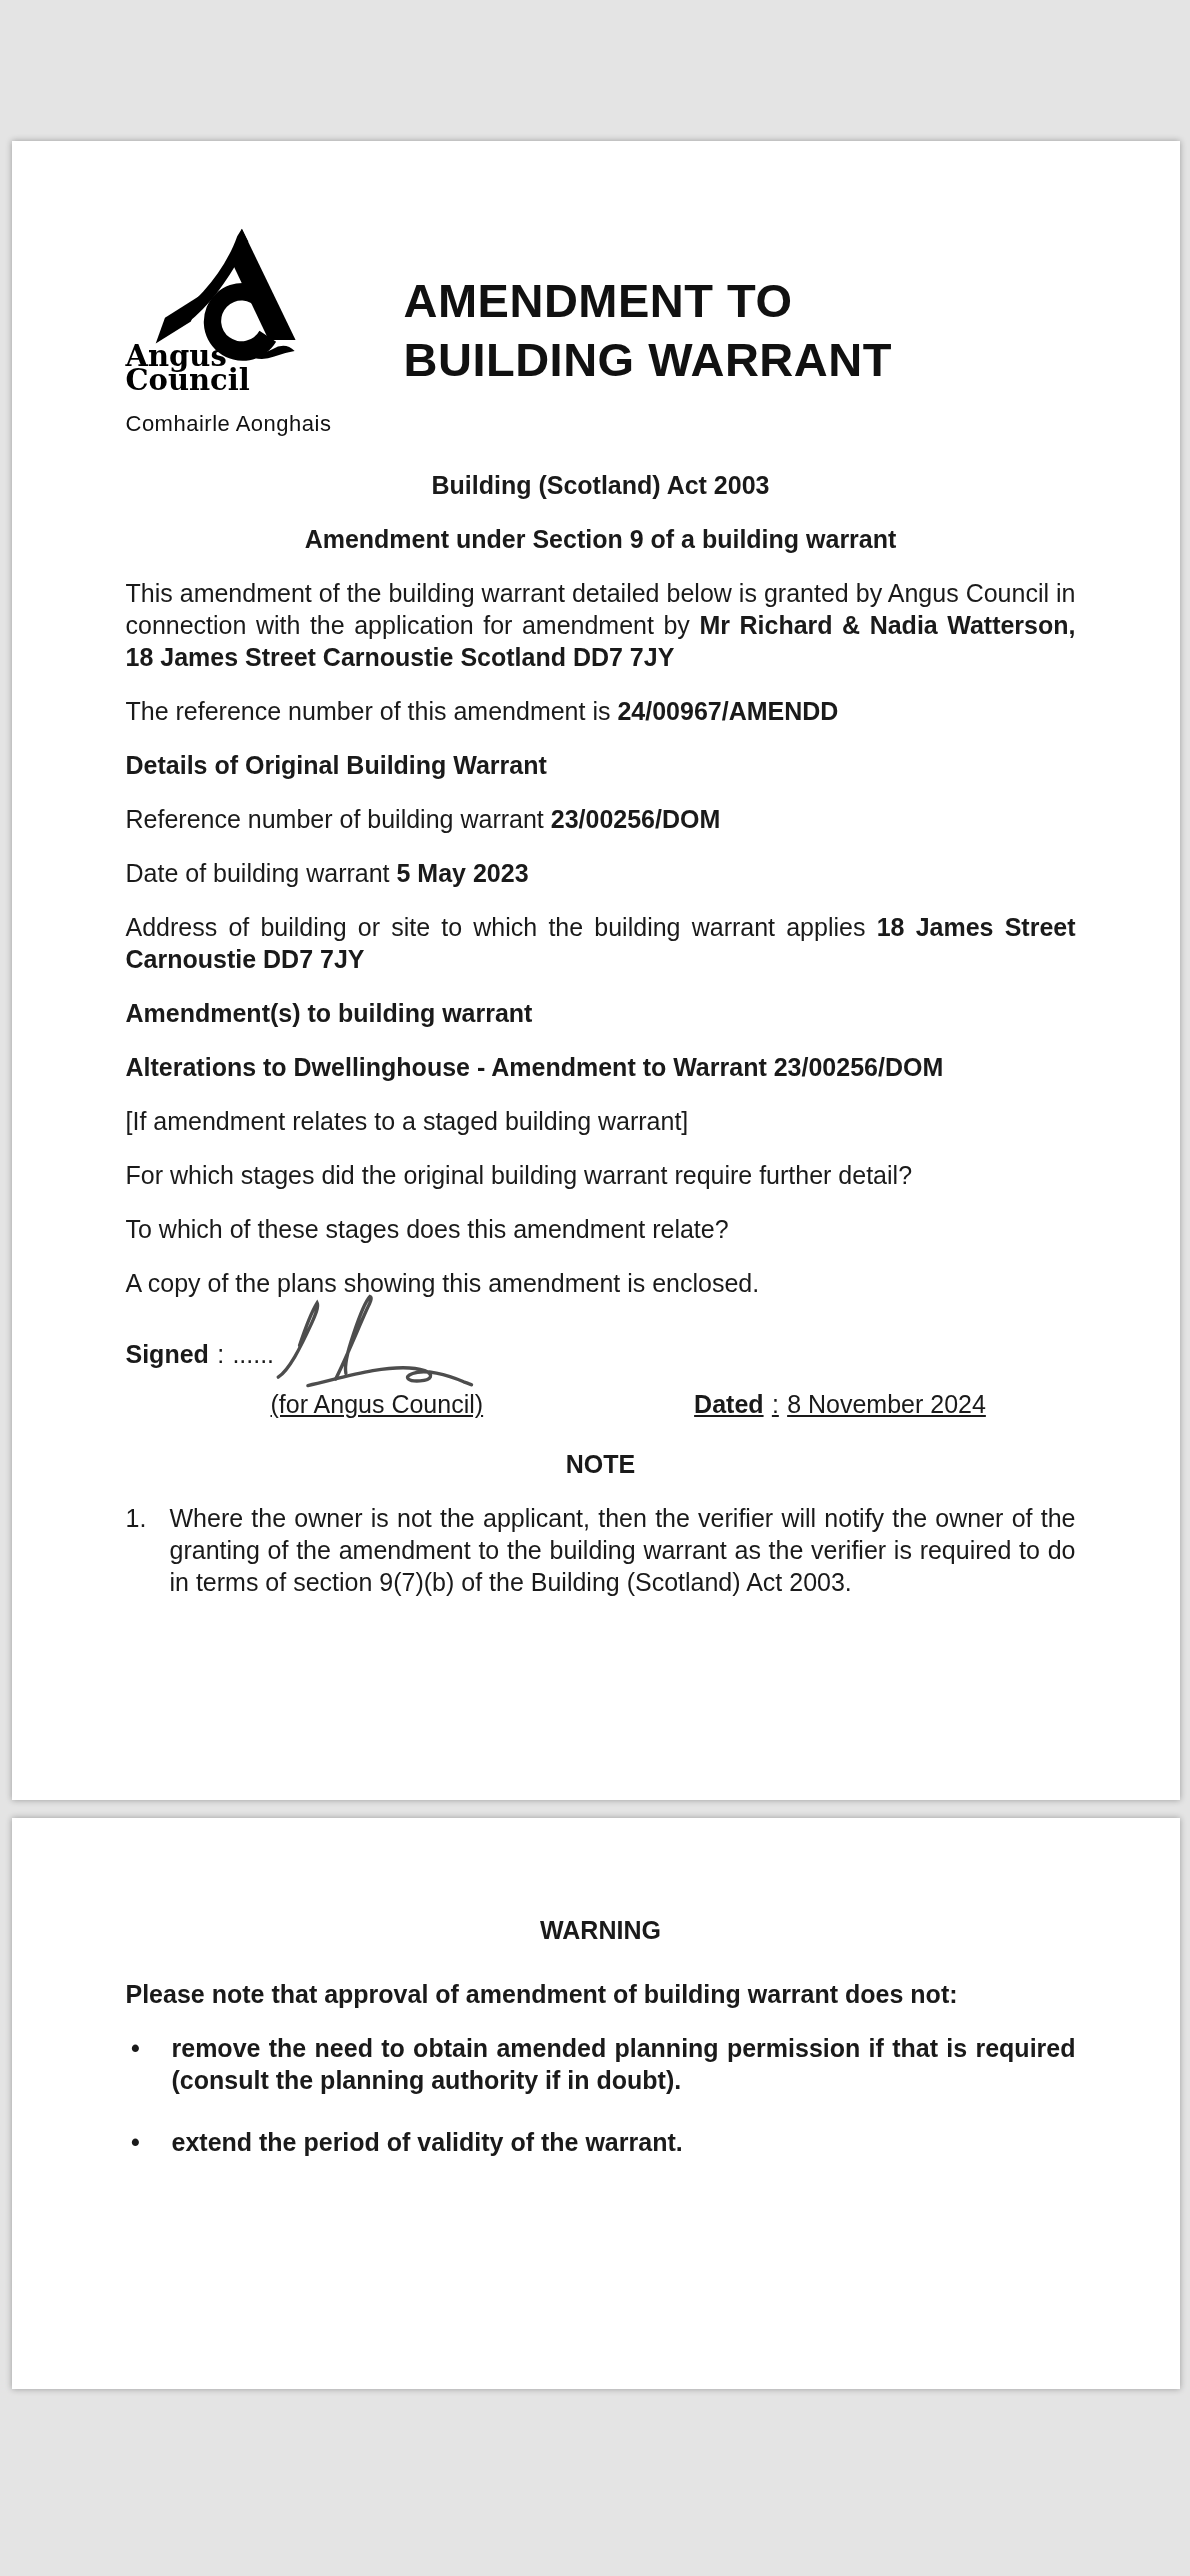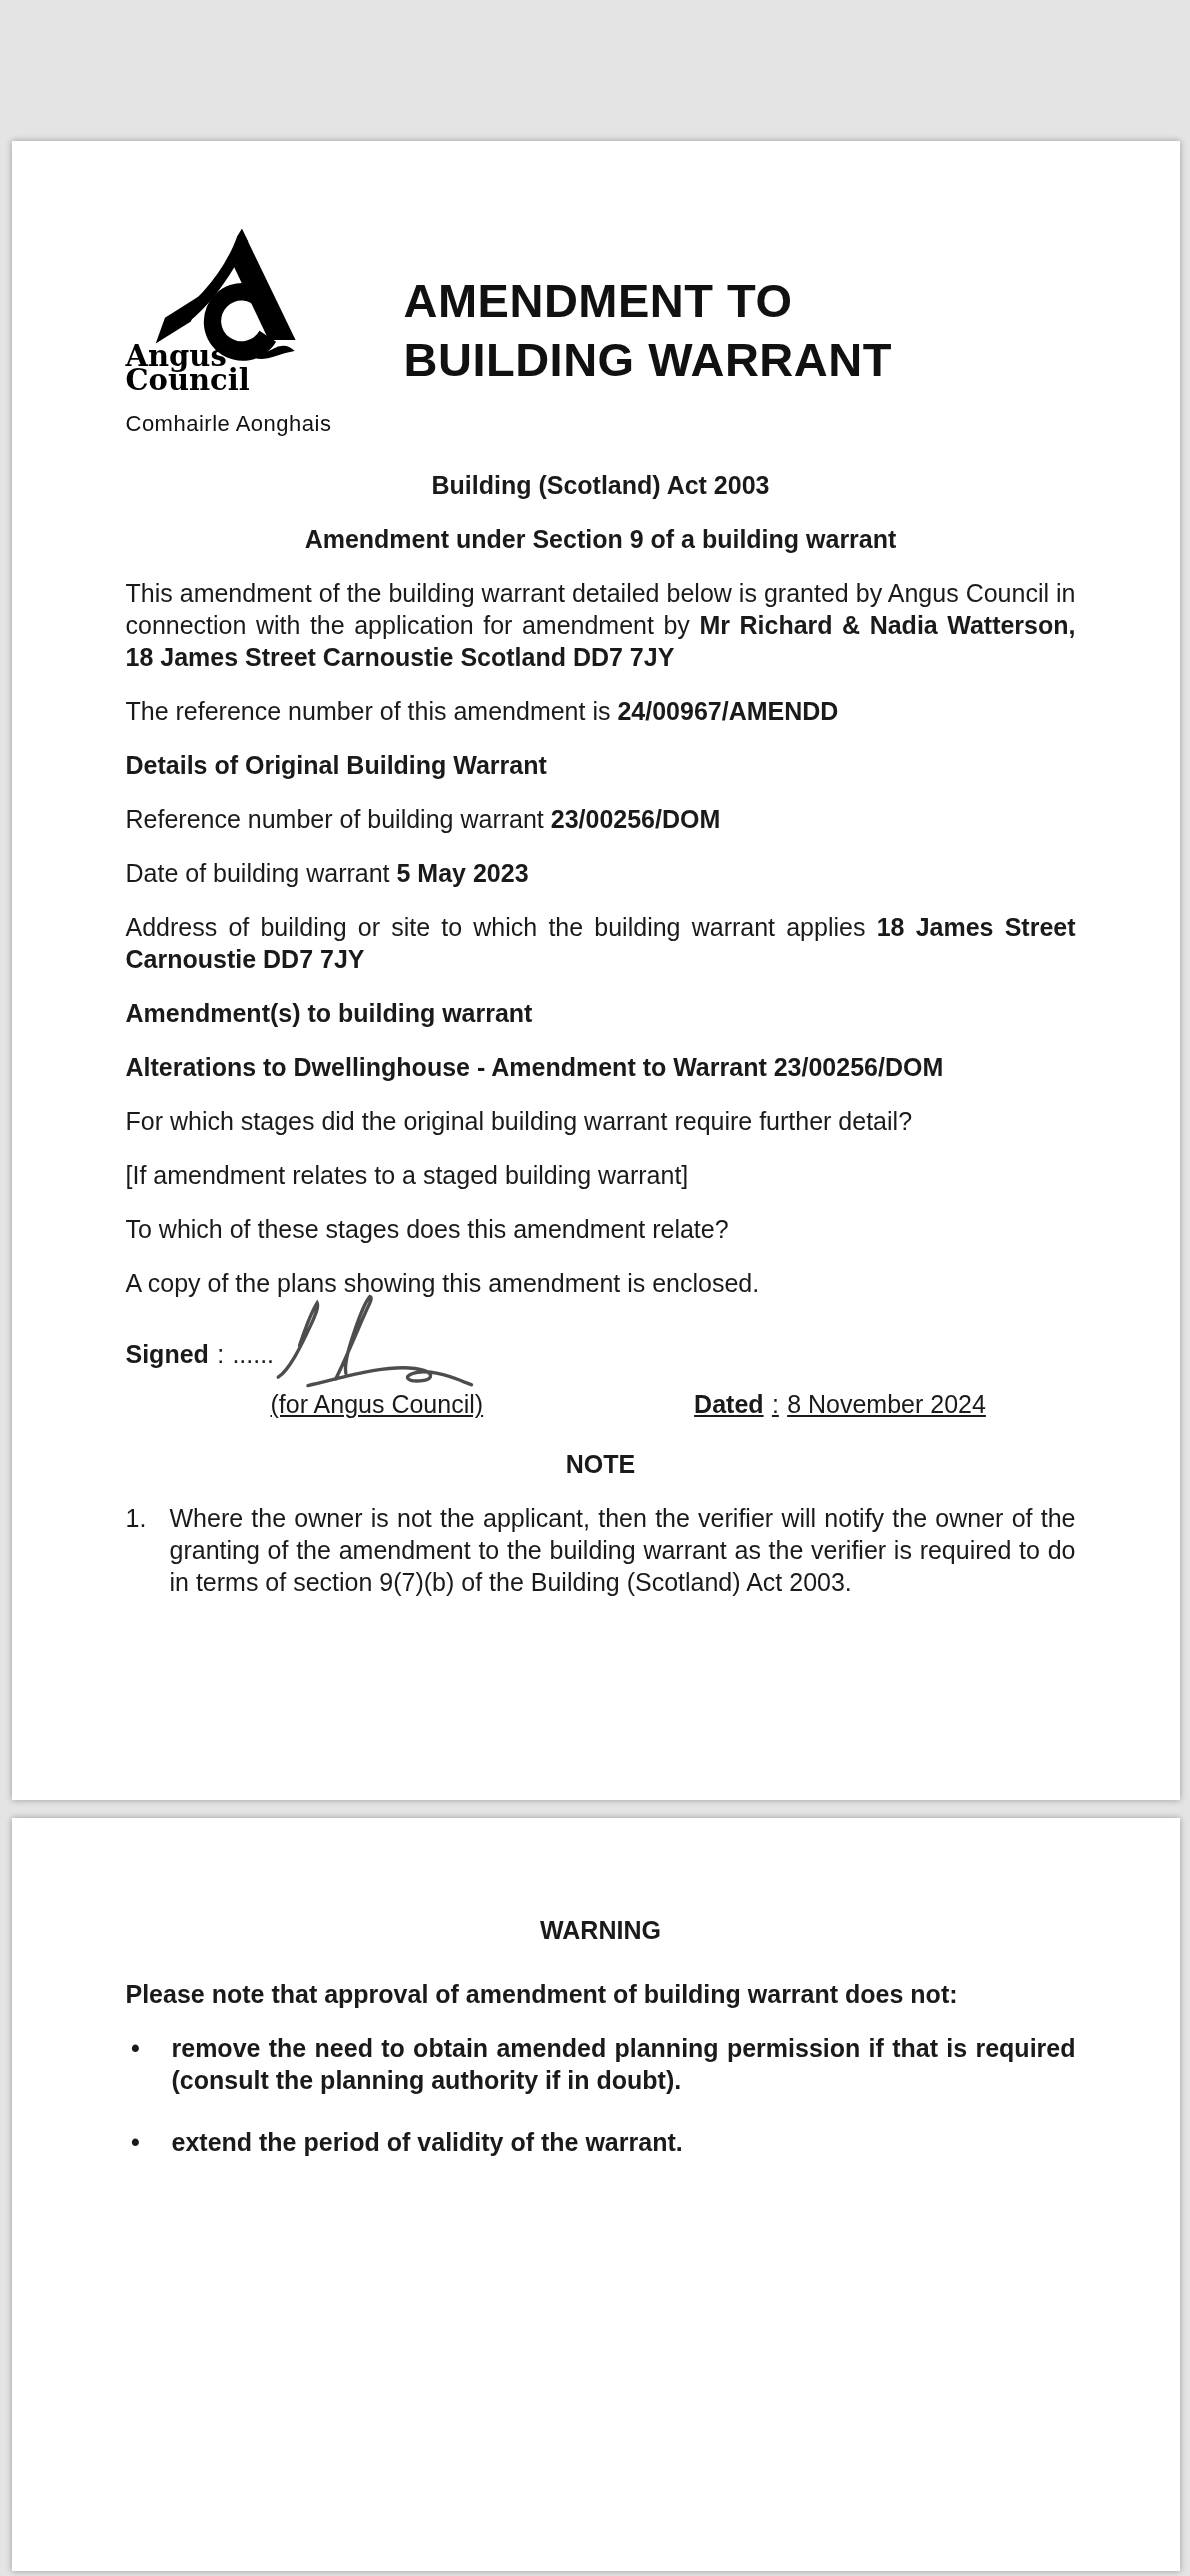--- a/index.html
+++ b/index.html
@@ -12,21 +12,21 @@
   }
   .viewport { width:1191px; height:2576px; position:relative; }
   .page {
     width:1168px;
     margin:0 auto;
     background:#ffffff;
     box-shadow:0 0 6.5px rgba(0,0,0,0.33);
     position:relative;
   }
   .page-1 { margin-top:141px; height:1659px; padding:82px 104px 0 114px; }
-  .page-2 { margin-top:17.6px; height:753px; padding:96px 104px 0 114px; }
+  .page-2 { margin-top:17.6px; height:571px; padding:96px 104px 0 114px; }
 
   
   .doc-header { display:flex; align-items:flex-start; margin-bottom:32px; }
   .logo-block { width:278px; flex:none; }
   .logo-mark { display:block; margin-left:26px; }
   .logo-wordmark { font-family:"DejaVu Serif", serif; font-weight:700; font-size:29px; line-height:28px; color:#000; margin-top:-37px; }
   .logo-word-2 { margin-top:-3.7px; }
   .logo-gaelic { font-size:22px; letter-spacing:0.5px; margin-top:16.7px; color:#111; }
   .doc-title { flex:1; text-align:left; font-weight:700; font-size:47px; line-height:59px; letter-spacing:0.5px; margin-top:48px; color:#111; }
 
@@ -99,23 +99,23 @@
     <p class="line"><span>Reference number of building warrant</span> <span class="b">23/00256/DOM</span></p>
 
     <p class="line"><span>Date of building warrant</span> <span class="b">5 May 2023</span></p>
 
     <p class="line just"><span>Address of building or site to which the building warrant applies</span> <span class="b">18 James Street Carnoustie DD7 7JY</span></p>
 
     <p class="line b">Amendment(s) to building warrant</p>
 
     <p class="line b">Alterations to Dwellinghouse - Amendment to Warrant 23/00256/DOM</p>
 
+    <p class="line">[If amendment relates to a staged building warrant]</p>
+
     <p class="line">For which stages did the original building warrant require further detail?</p>
-
-    <p class="line">[If amendment relates to a staged building warrant]</p>
 
     <p class="line">To which of these stages does this amendment relate?</p>
 
     <p class="line">A copy of the plans showing this amendment is enclosed.</p>
 
     <div class="signature-row">
       <span class="b">Signed</span><span class="colon">:</span><span>......</span>
       <svg class="signature-svg" width="232" height="102" viewBox="0 0 250 110" aria-hidden="true">
         <g fill="none" stroke="#4d4d4d" stroke-width="3.6" stroke-linecap="round">
           <path d="M26 94 C38 86 50 62 62 36 C66 27 70 18 68 14 C63 22 55 42 49 60"></path>

